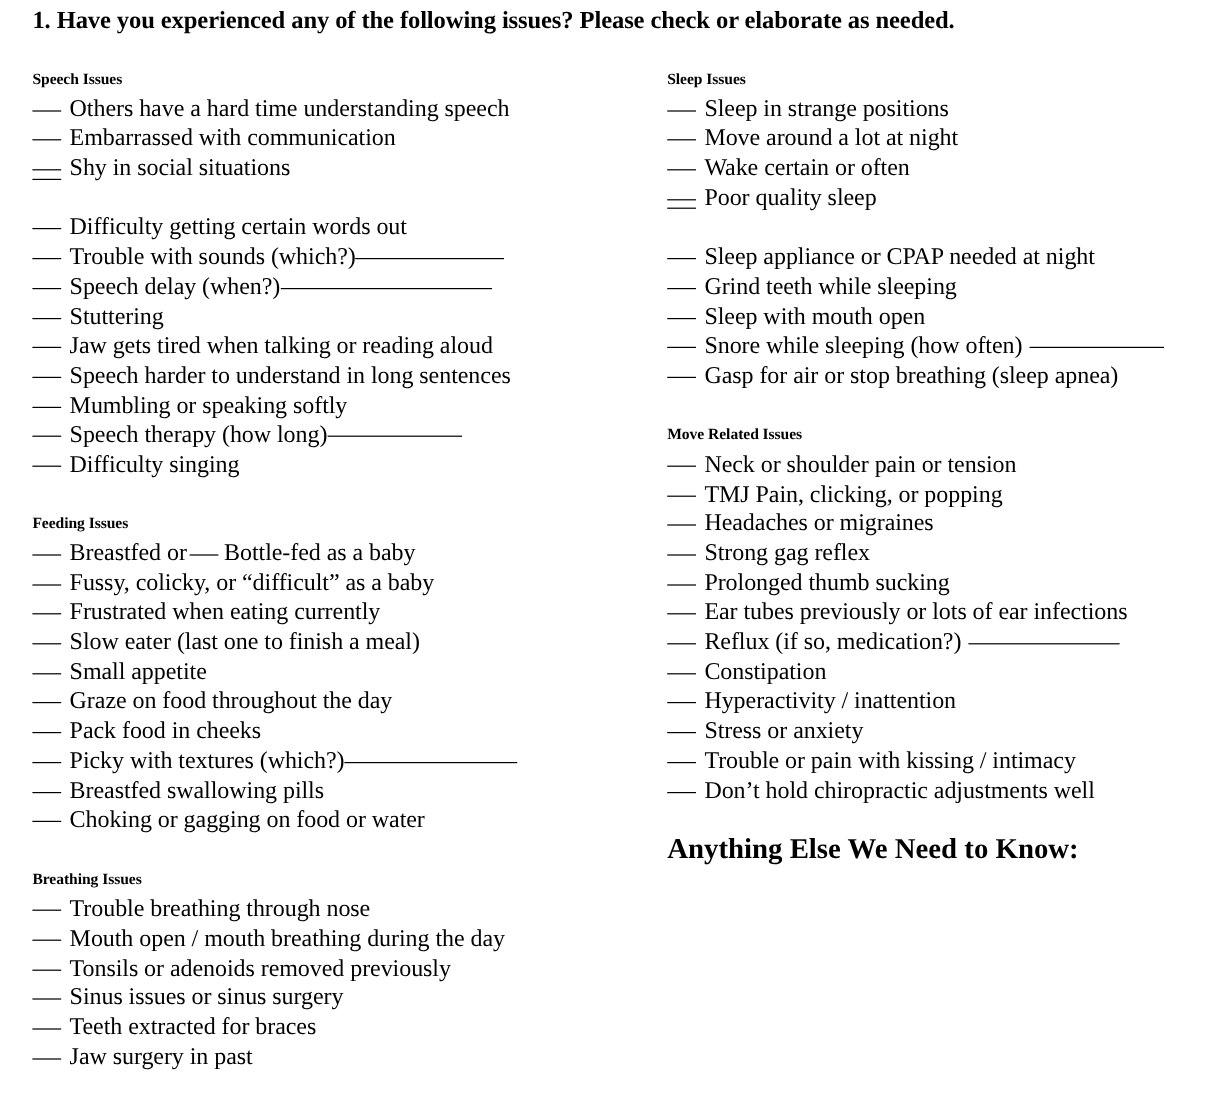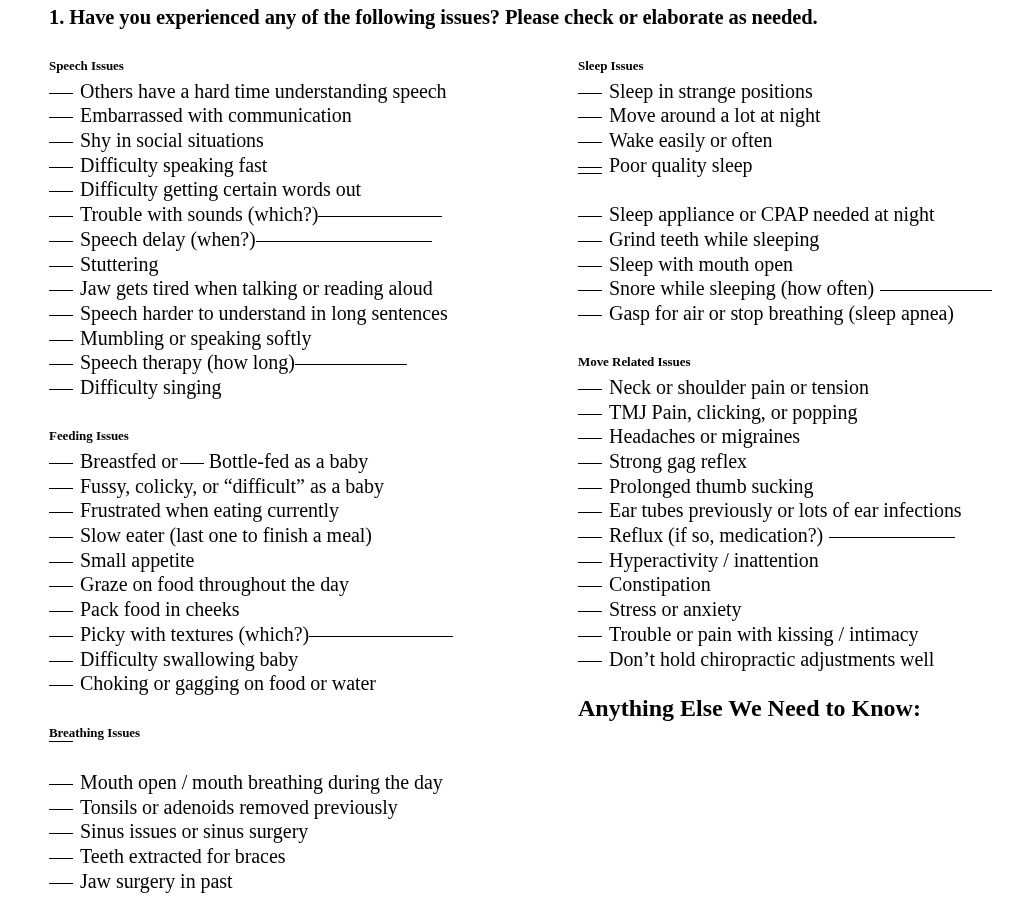--- a/index.html
+++ b/index.html
@@ -14,21 +14,20 @@
     color: #000000;
     overflow: hidden;
     position: relative;
   }
   .page {
     position: relative;
     width: 944px;
     height: 914px;
     box-sizing: border-box;
     padding: 0;
-    margin-left: 22px;
   }
   .question-title {
     position: absolute;
     left: 27px;
     top: 6px;
     font-size: 20.5px;
     font-weight: bold;
     letter-spacing: -0.1px;
     white-space: nowrap;
   }
@@ -119,21 +118,20 @@
           <div class="item">
             <span class="blank"></span>
             <span class="item-text">Embarrassed with communication</span>
           </div>
           <div class="item">
             <span class="blank"></span>
             <span class="item-text">Shy in social situations</span>
           </div>
           <div class="item">
             <span class="blank"></span>
-            <span class="item-text">Difficulty speaking fast</span>
           </div>
           <div class="item">
             <span class="blank"></span>
             <span class="item-text">Difficulty getting certain words out</span>
           </div>
           <div class="item">
             <span class="blank"></span>
             <span class="item-text">Trouble with sounds (which?)</span>
             <span class="rule" style="width: 124px;"></span>
           </div>
@@ -200,31 +198,32 @@
             <span class="blank"></span>
             <span class="item-text">Pack food in cheeks</span>
           </div>
           <div class="item">
             <span class="blank"></span>
             <span class="item-text">Picky with textures (which?)</span>
             <span class="rule" style="width: 144px;"></span>
           </div>
           <div class="item">
             <span class="blank"></span>
-            <span class="item-text">Difficulty swallowing baby</span>
+            <span class="item-text">Breastfed swallowing pills</span>
           </div>
           <div class="item">
             <span class="blank"></span>
             <span class="item-text">Choking or gagging on food or water</span>
           </div>
         </div>
         <div class="section">
           <div class="section-heading">Breathing Issues</div>
           <div class="item">
             <span class="blank"></span>
+            <span class="item-text">Trouble breathing through nose</span>
           </div>
           <div class="item">
             <span class="blank"></span>
             <span class="item-text">Mouth open / mouth breathing during the day</span>
           </div>
           <div class="item">
             <span class="blank"></span>
             <span class="item-text">Tonsils or adenoids removed previously</span>
           </div>
           <div class="item">
@@ -247,21 +246,21 @@
           <div class="item">
             <span class="blank"></span>
             <span class="item-text">Sleep in strange positions</span>
           </div>
           <div class="item">
             <span class="blank"></span>
             <span class="item-text">Move around a lot at night</span>
           </div>
           <div class="item">
             <span class="blank"></span>
-            <span class="item-text">Wake easily or often</span>
+            <span class="item-text">Wake certain or often</span>
           </div>
           <div class="item">
             <span class="blank"></span>
             <span class="item-text">Poor quality sleep</span>
           </div>
           <div class="item">
             <span class="blank"></span>
           </div>
           <div class="item">
             <span class="blank"></span>
@@ -311,25 +310,25 @@
             <span class="blank"></span>
             <span class="item-text">Ear tubes previously or lots of ear infections</span>
           </div>
           <div class="item">
             <span class="blank"></span>
             <span class="item-text">Reflux (if so, medication?)</span>
             <span class="rule rule-gap" style="width: 126px;"></span>
           </div>
           <div class="item">
             <span class="blank"></span>
+            <span class="item-text">Constipation</span>
+          </div>
+          <div class="item">
+            <span class="blank"></span>
             <span class="item-text">Hyperactivity / inattention</span>
-          </div>
-          <div class="item">
-            <span class="blank"></span>
-            <span class="item-text">Constipation</span>
           </div>
           <div class="item">
             <span class="blank"></span>
             <span class="item-text">Stress or anxiety</span>
           </div>
           <div class="item">
             <span class="blank"></span>
             <span class="item-text">Trouble or pain with kissing / intimacy</span>
           </div>
           <div class="item">

